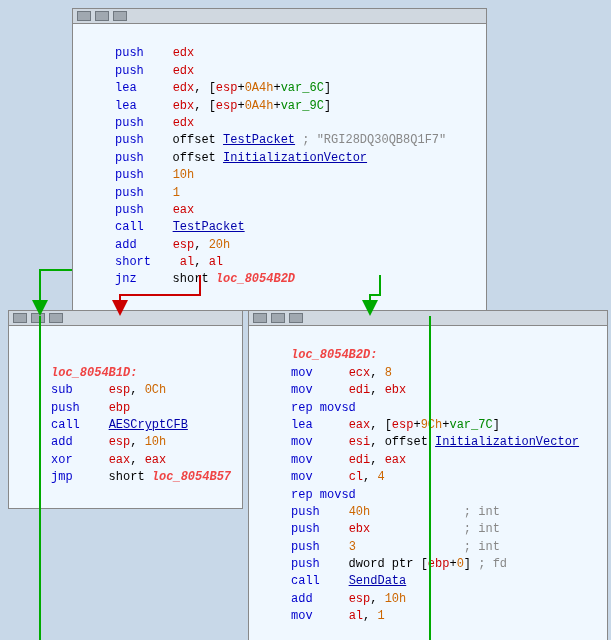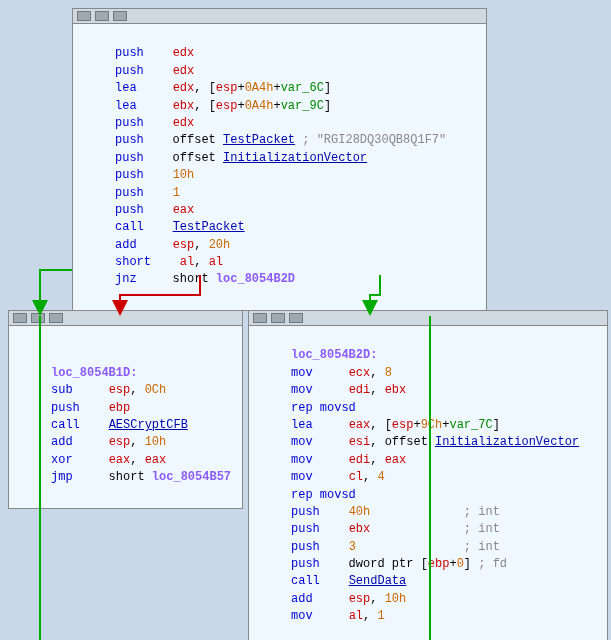--- a/index.html
+++ b/index.html
@@ -39,21 +39,21 @@
     .code-content {
       padding: 4px 22px;
       line-height: 1.45;
       white-space: pre;
       margin-left: 20px;
     }
 
     .kw { color: #0000cc; }
     .reg { color: #cc0000; }
     .mem { color: #008800; }
-    .lbl { color: #8b5cf6; font-weight: bold; }
+    .lbl { color: #ef4444; font-weight: bold; font-style: italic; }
     .cmt { color: #888888; }
     .num { color: #cc6600; }
     .fn  { color: #0000aa; text-decoration: underline; }
 
     
     .arrows-layer {
       position: absolute;
       top: 0; left: 0;
       width: 611px;
       height: 640px;

